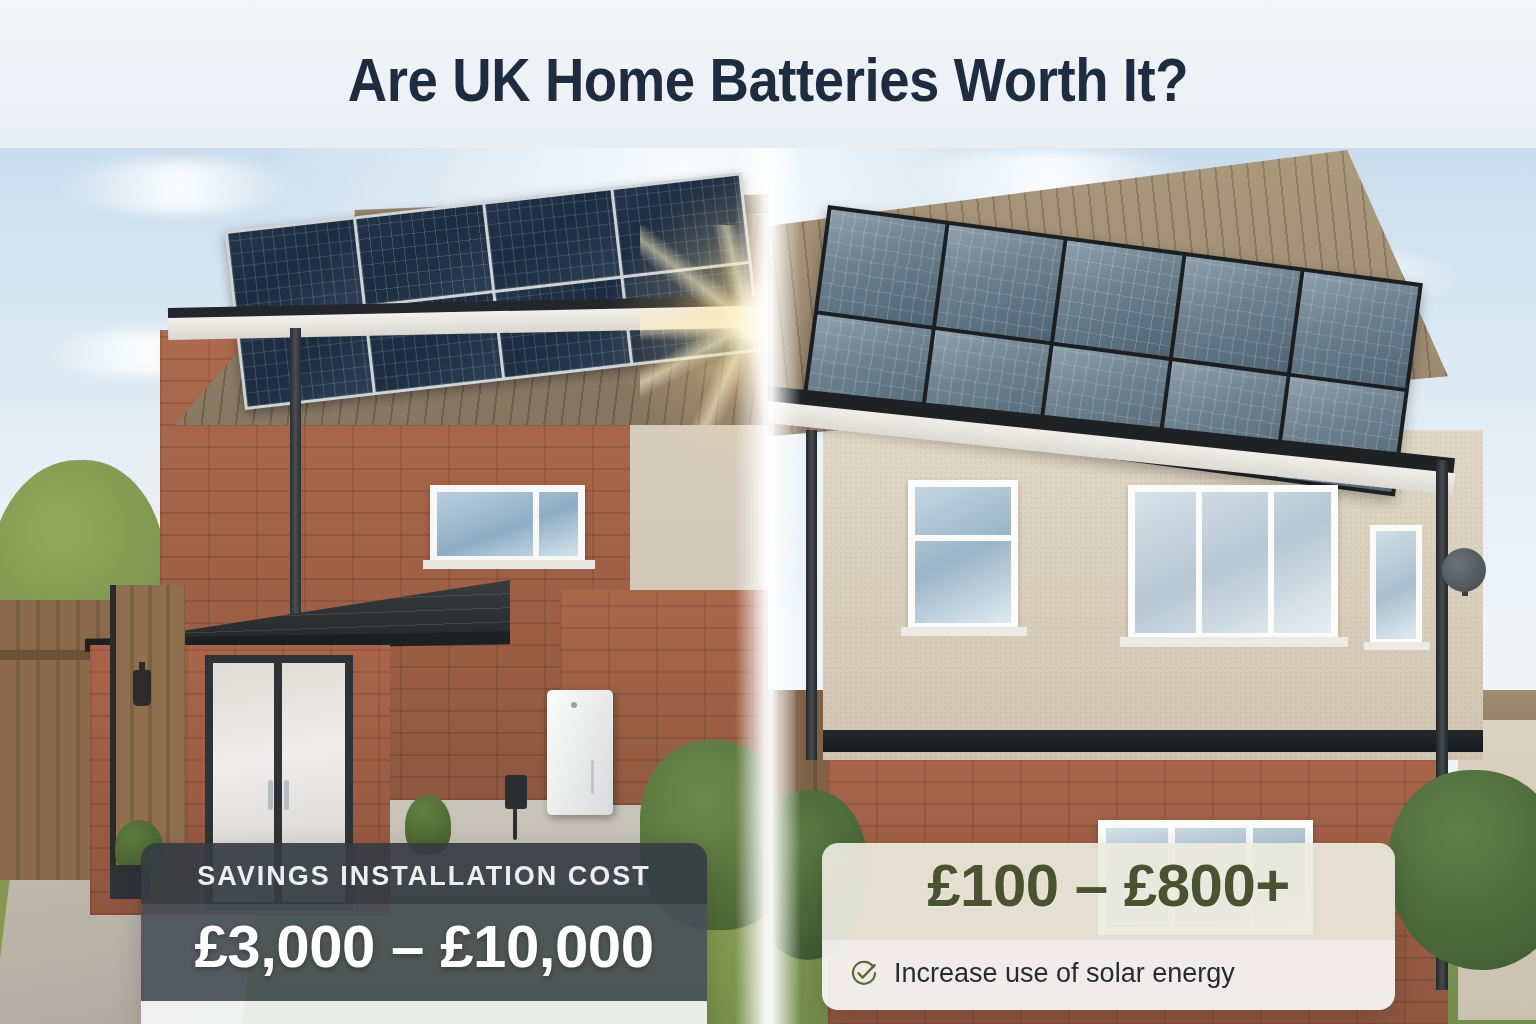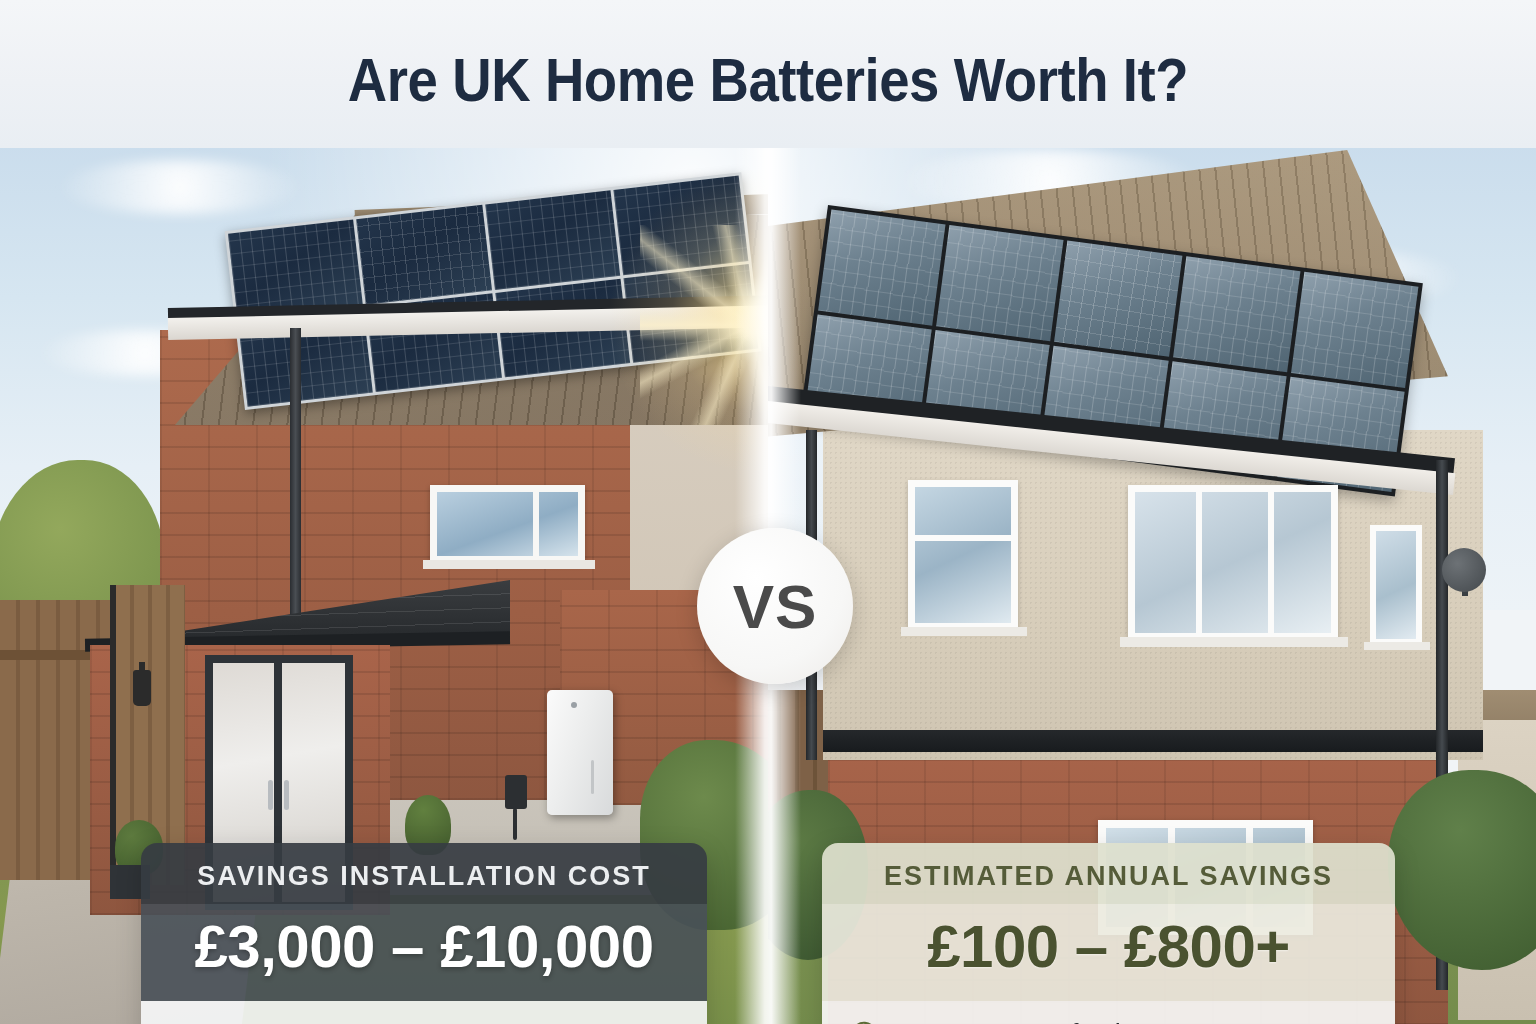--- a/index.html
+++ b/index.html
@@ -508,23 +508,20 @@
       <div class="r-win-d"></div>
       <div class="r-win-d-m1"></div>
       <div class="r-win-d-m2"></div>
       <div class="r-dish-arm"></div>
       <div class="r-dish"></div>
       <div class="r-hedge"></div>
       <div class="r-hedge2"></div>
     </div>
 
     <div class="split-glow"></div>
-    <div class="vs-badge">
-      <span>VS</span>
-    </div>
 
     <div class="card card-left">
       <div class="card-head">SAVINGS INSTALLATION COST</div>
       <div class="card-value">£3,000 – £10,000</div>
       <div class="card-body">
         <div class="note-row">
           <span class="icon-wrap">
             <svg width="34" height="34" viewBox="0 0 34 34" aria-hidden="true">
               <circle cx="17" cy="19.5" r="11.5" fill="none" stroke="#23272b" stroke-width="2.1"></circle>
               <rect x="14.2" y="2.6" width="5.6" height="2.6" rx="1" fill="#23272b"></rect>
@@ -543,21 +540,20 @@
               <line x1="11.2" y1="25.3" x2="10.0" y2="26.5" stroke="#23272b" stroke-width="1.1"></line>
             </svg>
           </span>
 
         </div>
 
       </div>
     </div>
 
     <div class="card card-right">
-      <div class="card-head">ESTIMATED ANNUAL SAVINGS</div>
       <div class="card-value">£100 – £800+</div>
       <div class="card-body">
         <div class="bullet-row">
           <span class="icon-wrap">
             <svg width="32" height="32" viewBox="0 0 32 32" aria-hidden="true">
               <path d="M25.5 10.2 A11 11 0 1 0 27 16" fill="none" stroke="#5c6b36" stroke-width="2.2" stroke-linecap="round"></path>
               <polyline points="10.5,16.2 14.6,20.6 26.6,8.2" fill="none" stroke="#5c6b36" stroke-width="2.4" stroke-linecap="round" stroke-linejoin="round"></polyline>
             </svg>
           </span>
           <span>Increase use of solar energy</span>

